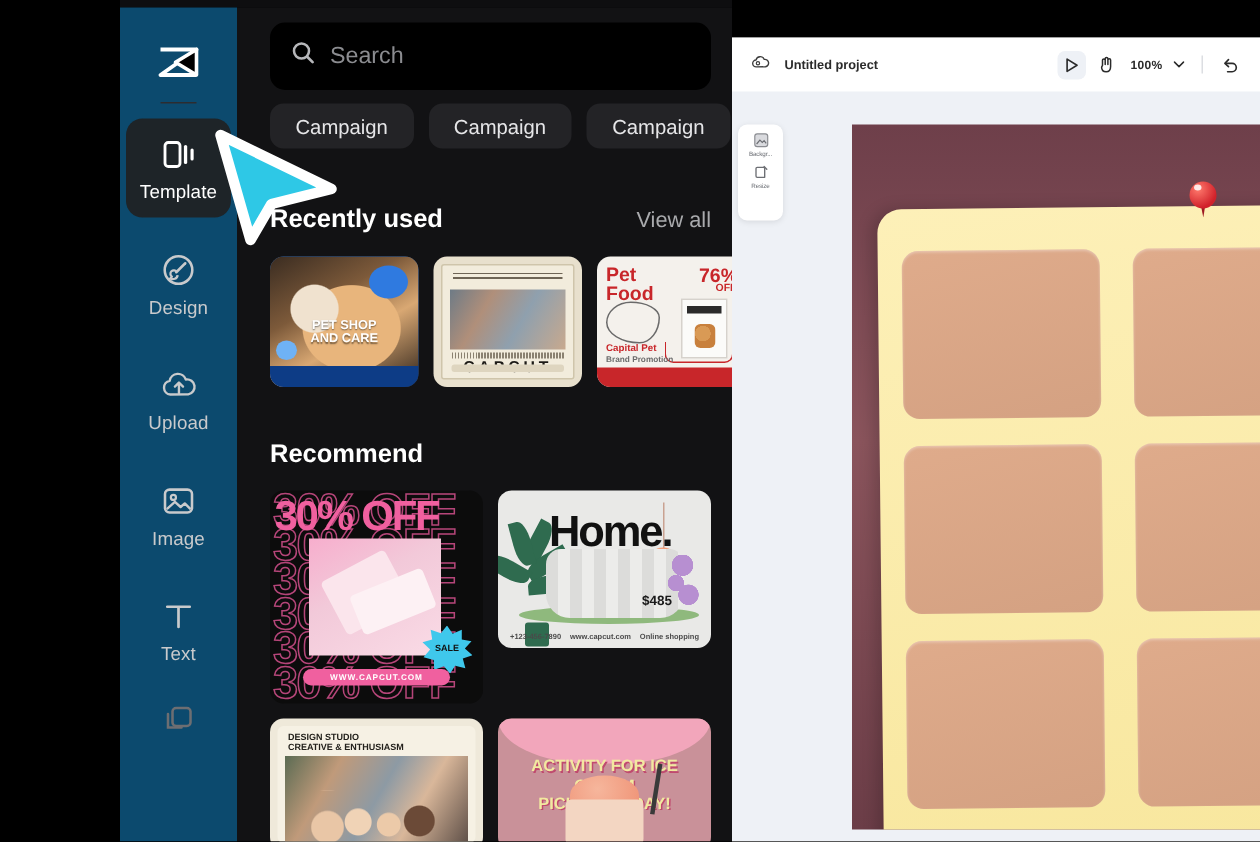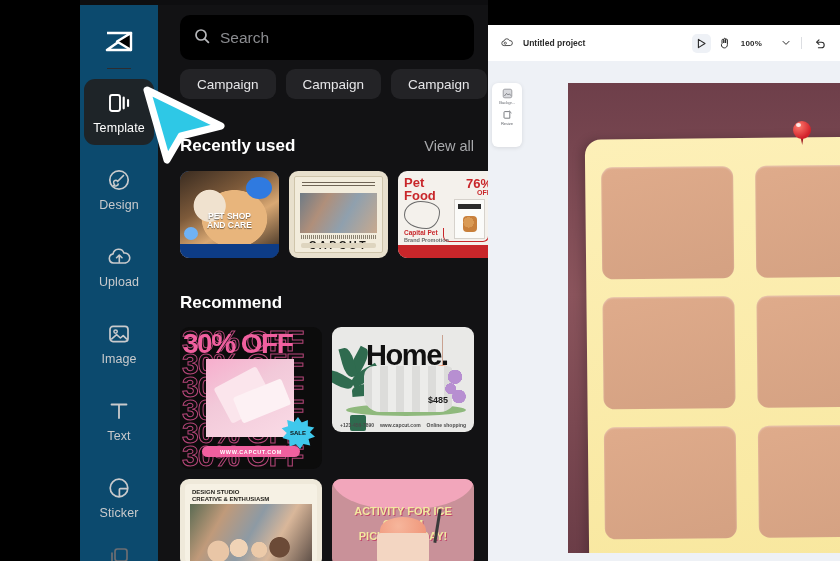--- a/index.html
+++ b/index.html
@@ -177,21 +177,21 @@
   }
   .ed-top {
     position: absolute; left: 0; top: 0; width: 352px; height: 36px;
     display: flex; align-items: center; background:#fff;
   }
   .ed-proj { display:flex; align-items:center; gap:9px; margin-left: 13px; cursor: pointer; }
   .ed-proj .nm { font-size: 8.5px; color: #2b2b2b; font-weight: 600; }
   .ed-tools { margin-left:auto; display:flex; align-items:center; gap:4px; margin-right: 11px; }
   .tbtn { width:19px; height:19px; border-radius:5px; display:flex; align-items:center; justify-content:center; cursor:pointer; }
   .tbtn.on { background:#eef1f6; }
-  .zoomc { display:flex; align-items:center; gap:20px; cursor:pointer; padding:0 3px; }
+  .zoomc { display:flex; align-items:center; gap:7px; cursor:pointer; padding:0 3px; }
   .zoomc .zv { font-size:8px; color:#2b2b2b; font-weight:700; letter-spacing:.2px; }
   .vdiv { width:1px; height:12px; background:#dcdee2; margin:0 4px; }
 
   .ed-body { position:absolute; left:0; top:36px; width:352px; height:500px; background:#eef1f6; }
   .ed-side {
     position:absolute; left:4px; top:22px; width:30px; height:64px; background:#fff;
     border-radius:6px; box-shadow:0 1px 4px rgba(0,0,0,.10);
     display:flex; flex-direction:column; align-items:center; padding-top:5px; gap:4px;
   }
   .sb-it { display:flex; flex-direction:column; align-items:center; gap:1px; cursor:pointer; width:28px; }
@@ -286,28 +286,20 @@
 
     <div class="rail-item">
       <span class="ri-ic">
         <svg width="24" height="22" viewBox="0 0 24 22">
           <path d="M4.5 4.5 H19.5 M12 4.5 V18" fill="none" stroke="#c9cacc" stroke-width="1.8" stroke-linecap="round"></path>
         </svg>
       </span>
       <span class="ri-lb">Text</span>
     </div>
 
-    <div class="rail-item">
-      <span class="ri-ic">
-        <svg width="24" height="24" viewBox="0 0 24 24">
-          <path d="M12 3.2 a8.8 8.8 0 1 1 -8.8 8.8 a8.8 8.8 0 0 1 8.8 -8.8 Z M20.6 12.6 L13.4 12.6 a1 1 0 0 0 -1 1 L12.4 20.8" fill="none" stroke="#c9cacc" stroke-width="1.7" stroke-linejoin="round" stroke-linecap="round"></path>
-        </svg>
-      </span>
-      <span class="ri-lb">Sticker</span>
-    </div>
 
     <div class="rail-item" style="height:30px">
       <span class="ri-ic">
         <svg width="24" height="20" viewBox="0 0 24 20">
           <rect x="8" y="3" width="12" height="12" rx="2.4" fill="none" stroke="#6d6e72" stroke-width="1.7"></rect>
           <path d="M5 7 L5 16 L14 16" fill="none" stroke="#6d6e72" stroke-width="1.7" stroke-linecap="round"></path>
         </svg>
       </span>
     </div>
   </div>

